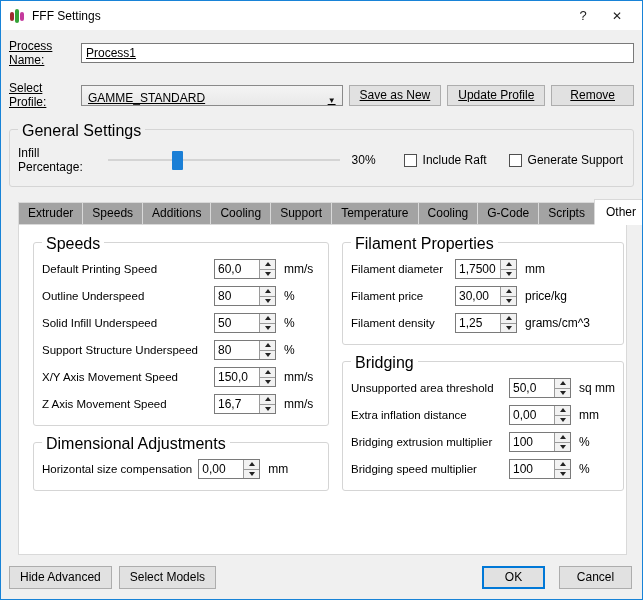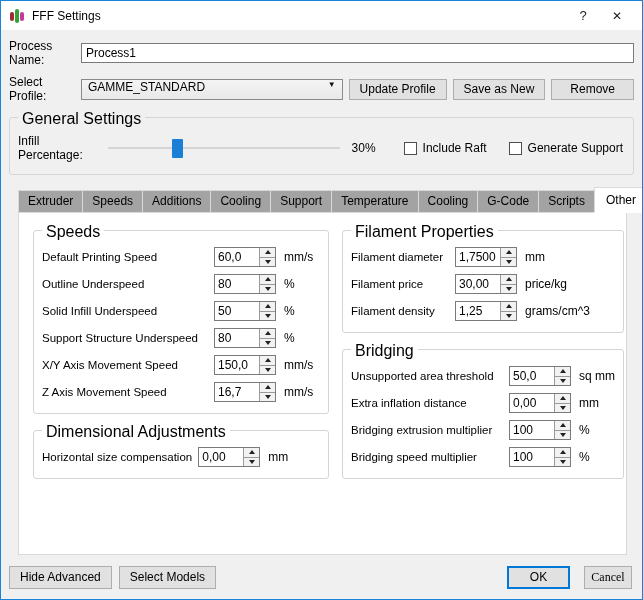--- a/index.html
+++ b/index.html
@@ -27,35 +27,35 @@
   .app-icon { width:16px; height:16px; flex:0 0 16px; }
   .title-text { margin-left:7px; font-size:12px; }
   .tb-spacer { flex:1; }
   .tb-btn {
     width:34px; height:29px;
     display:flex; align-items:center; justify-content:center;
     font-size:13px; color:#222; cursor:default;
   }
   .tb-btn.close { margin-right:8px; font-size:12px; }
   
-  .frow { display:flex; align-items:center; margin:2px 8px; }
+  .frow { display:flex; align-items:center; margin:8px 8px;text-decoration:underline; }
   .row-process { margin-top:9px; }
   .row-profile { margin-top:6px; }
   .flabel { width:72px; flex:0 0 72px; }
   .text-input {
     flex:1; height:20px;
     background:#fff; border:1px solid #7a7a7a;
     padding:2px 4px; font-size:12px;
     display:flex; align-items:center;
   }
   .combo {
     flex:1; height:21px;
     background:linear-gradient(#f4f4f4,#e9e9e9);
     border:1px solid #8a8a8a;
-    display:flex; align-items:flex-start;
+    display:flex; align-items:flex-end;
     padding:0 6px;
     gap:24px;
   }
   .combo-arrow { margin-left:auto; font-size:8px; color:#111; }
   .btn {
     height:21px;
     background:#e1e1e1; border:1px solid #adadad;
     padding:2px 10px; font-size:12px;
     display:flex; align-items:center; justify-content:center;
     white-space:nowrap;
@@ -161,21 +161,21 @@
     padding:0 10px 0 8px;
   }
   .footer .btn { height:23px; }
   .footer .btn + .btn { margin-left:7px; }
   .f-spacer { flex:1; }
   .btn-ok {
     width:63px;
     border:1px solid #0078d7;
     box-shadow:inset 0 0 0 1px #0078d7;
   }
-  .btn-cancel { width:48px; margin-left:14px !important;font-family:Liberation Serif, serif; }
+  .btn-cancel { width:73px; margin-left:14px !important; }
 </style>
 </head>
 <body>
 
 <div class="window">
 
   <div class="titlebar">
     <svg class="app-icon" viewBox="0 0 16 16">
       <rect x="1" y="4" width="4" height="9" rx="2" fill="#9e2b2f"></rect>
       <rect x="6" y="1" width="4" height="14" rx="2" fill="#33a337"></rect>
@@ -193,22 +193,22 @@
       <span>Process1</span>
     </div>
   </div>
 
   <div class="frow row-profile">
     <span class="flabel">Select Profile:</span>
     <div class="combo">
       <span>GAMME_STANDARD</span>
       <span class="combo-arrow">▼</span>
     </div>
+    <div class="btn">Save as New</div>
     <div class="btn">Update Profile</div>
-    <div class="btn">Save as New</div>
     <div class="btn btn-remove">Remove</div>
   </div>
 
   <div class="group group-general">
     <span class="group-title">General Settings</span>
     <div class="gen-row">
       <span class="gen-label">Infill Percentage:</span>
       <div class="slider">
         <div class="slider-track"></div>
         <div class="slider-handle" style="left: calc(30% - 5px); background: rgb(27, 127, 214);"></div>

